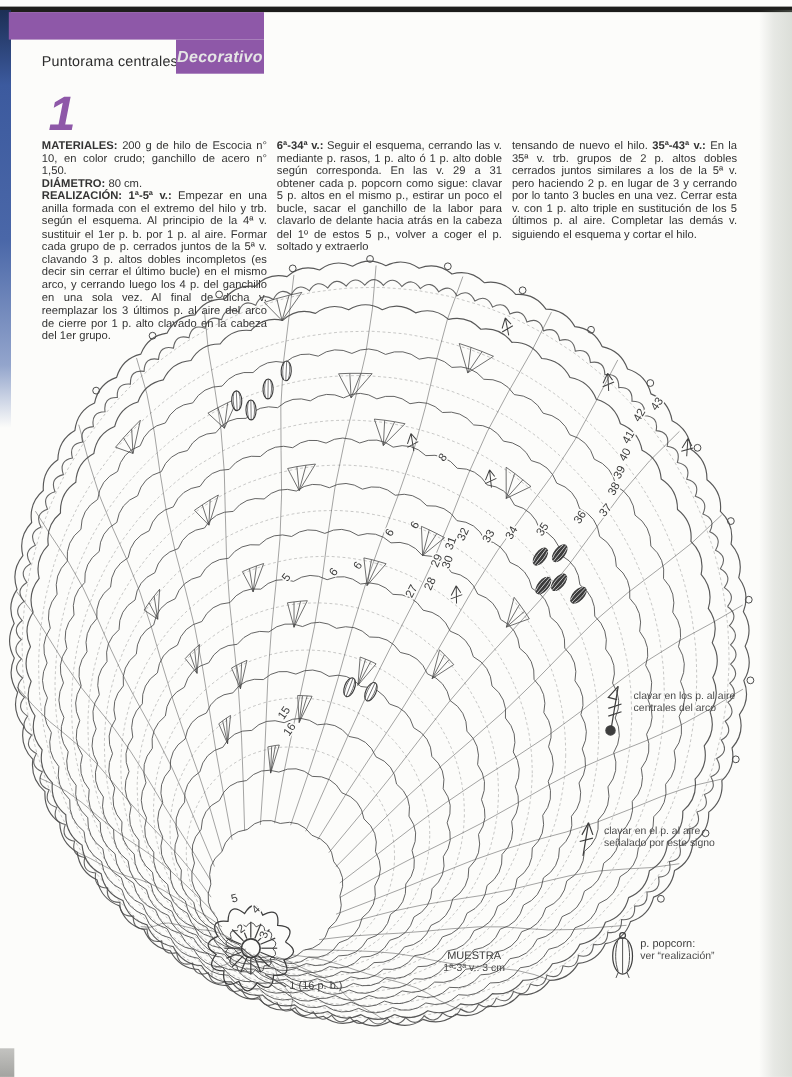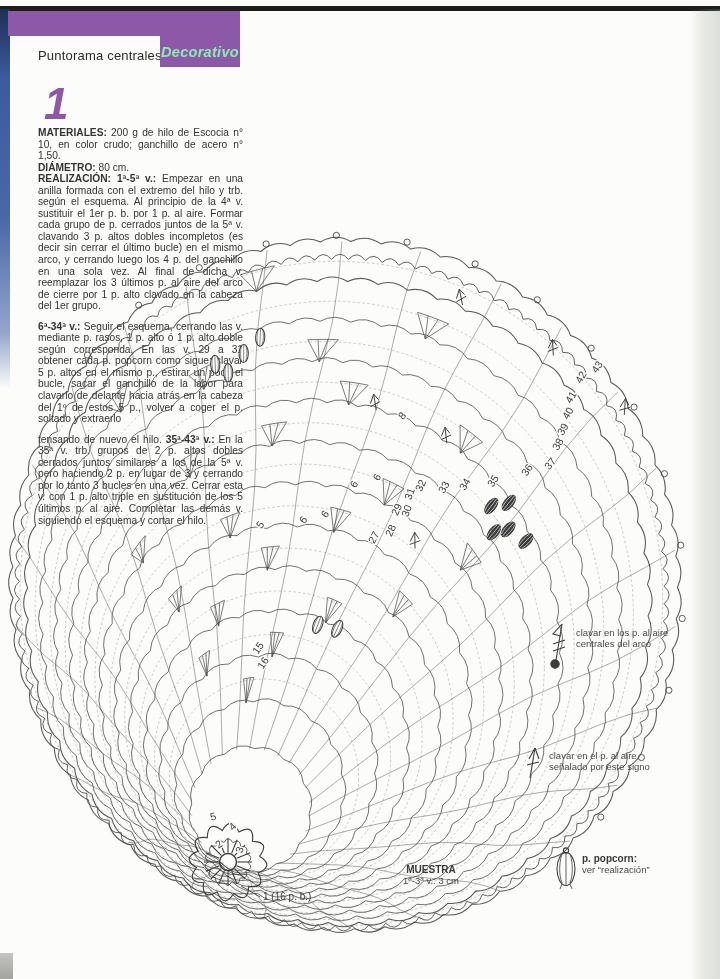--- a/index.html
+++ b/index.html
@@ -10,30 +10,30 @@
        background:linear-gradient(#1d2f55,#3c5a9e 18%,#4a67a8 55%,#93a5cc 85%,rgba(200,208,228,0));}
   .scan-rightshadow{position:absolute;right:0;top:9px;width:30px;height:970px;
        background:linear-gradient(90deg,rgba(0,0,0,0),rgba(120,130,115,.16) 45%,rgba(145,155,140,.30));}
   .scan-corner{position:absolute;left:0;bottom:0;width:13px;height:26px;
        background:linear-gradient(#b5b5b2,#8d8d8a);opacity:.8;}
   .purple-bar{position:absolute;left:8px;top:11px;width:232px;height:25px;}
   .purple-tab{position:absolute;left:160px;top:36px;width:80px;height:31px;
        display:flex;align-items:center;justify-content:center;}
   .brand{position:absolute;left:38px;top:44px;height:22px;display:flex;align-items:center;
        font-size:13px;color:#2b2b2b;letter-spacing:.2px;}
-  .tab-label{color:#86efac;font-style:italic;font-weight:bold;font-size:14.5px;letter-spacing:.3px;text-align:center;}
+  .tab-label{color:#e5e5e5;font-style:italic;font-weight:bold;font-size:14.5px;letter-spacing:.3px;text-align:center;}
   .pattern-number{position:absolute;left:44px;top:82px;font-size:44px;font-weight:bold;
        font-style:italic;line-height:44px;}
-  .cols{position:absolute;left:38px;top:127px;width:632px;display:flex;gap:9px;flex-direction:column;}
+  .cols{position:absolute;left:38px;top:127px;width:632px;display:flex;gap:9px;}
   .col{width:205px;font-size:10.2px;line-height:11.55px;text-align:justify;color:#333;}
   .col p{margin:0;}
   .col b{font-weight:bold;}
   #chart{position:absolute;left:0;top:0;width:720px;height:979px;pointer-events:none;}
   .overlay{position:absolute;color:#4a4a4a;font-size:9.5px;line-height:11px;}
-  .overlay .t{font-weight:bold;color:#3a3a3a;font-size:10px;}
+  .overlay .t{font-weight:normal;color:#3a3a3a;font-size:10px;}
   .gauge{left:381px;top:864px;width:100px;text-align:center;}
   .legend1{left:576px;top:627px;}
   .legend2{left:549px;top:750px;}
   .popkey{left:582px;top:853px;}
   .center-label{left:263px;top:891px;font-size:10px;color:#444;}
 </style>
 </head>
 <body>
 
 <div class="scan-topline"></div>

